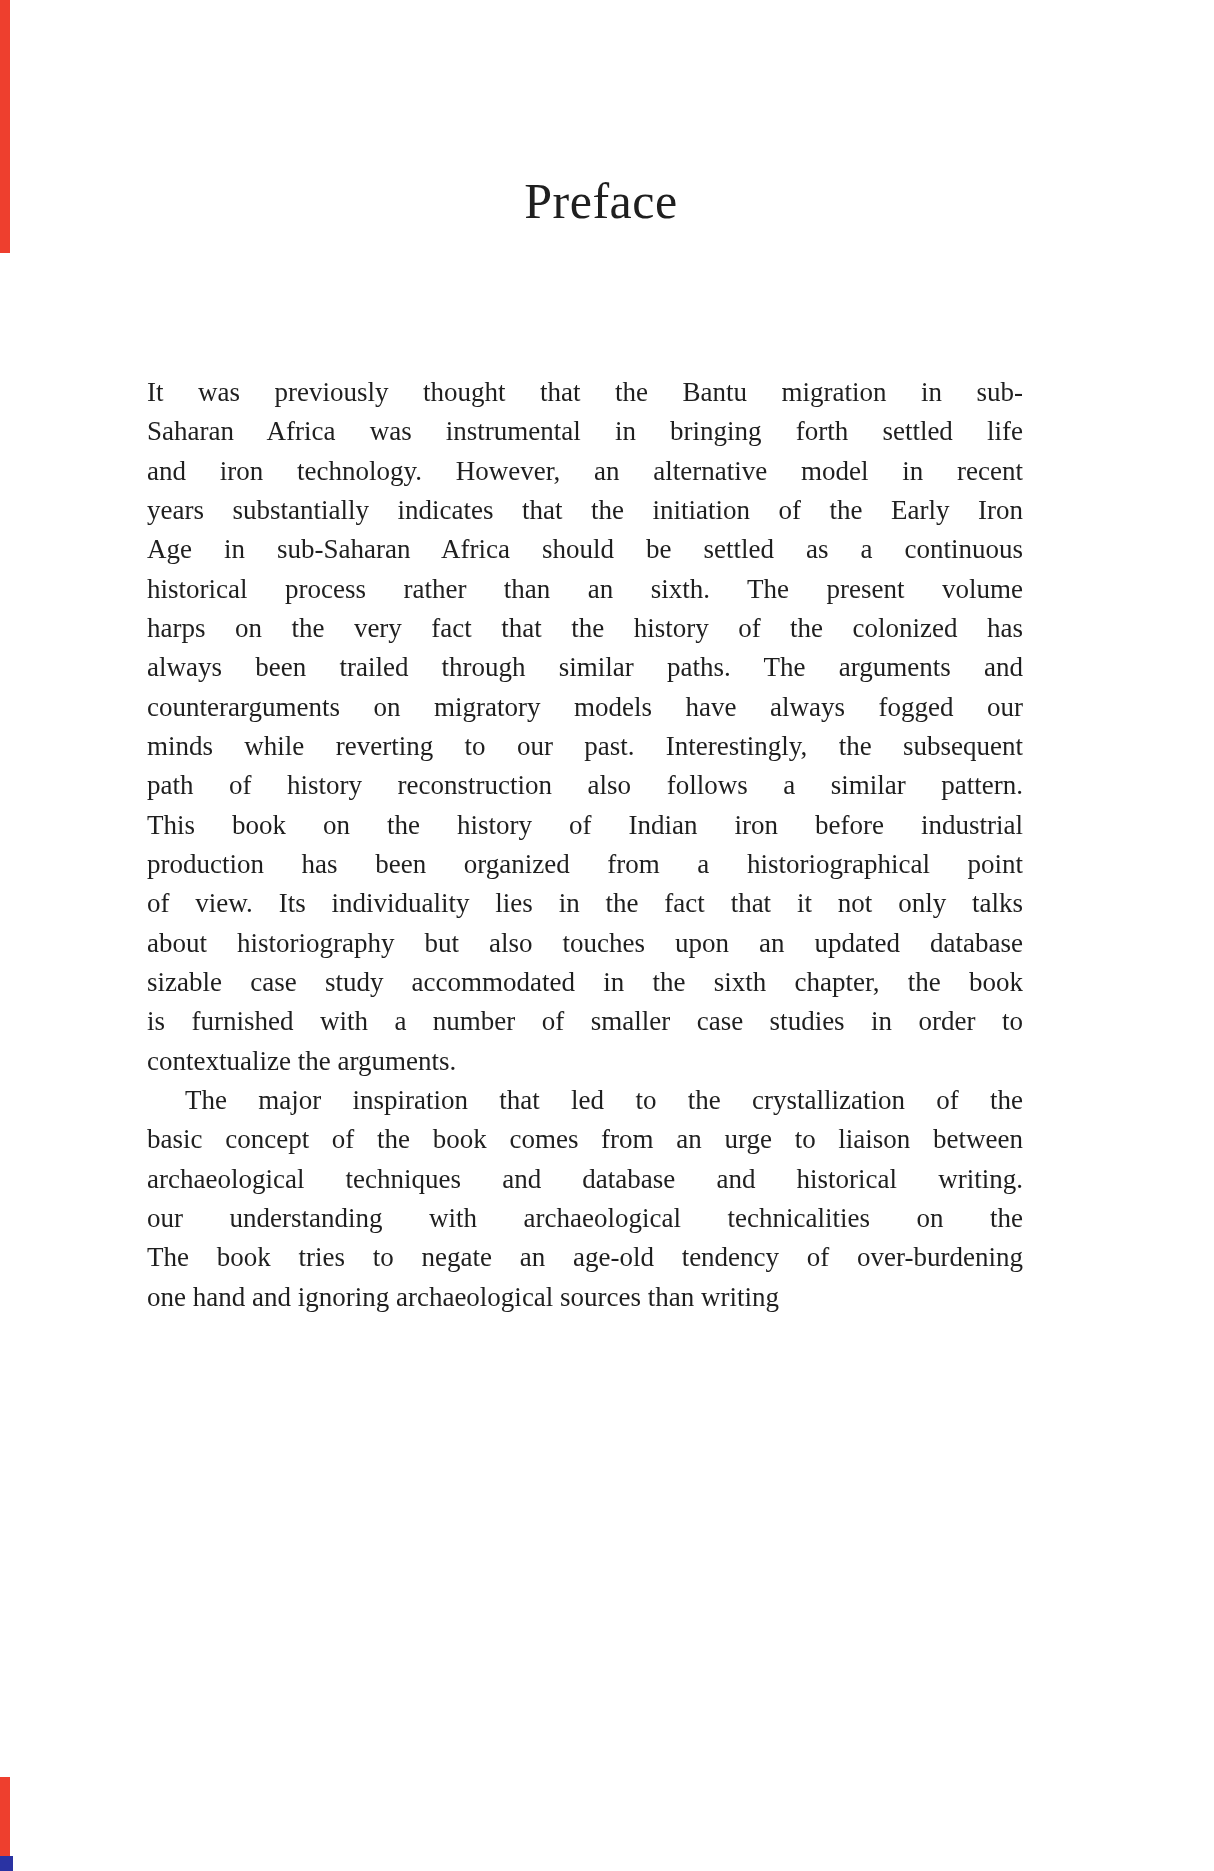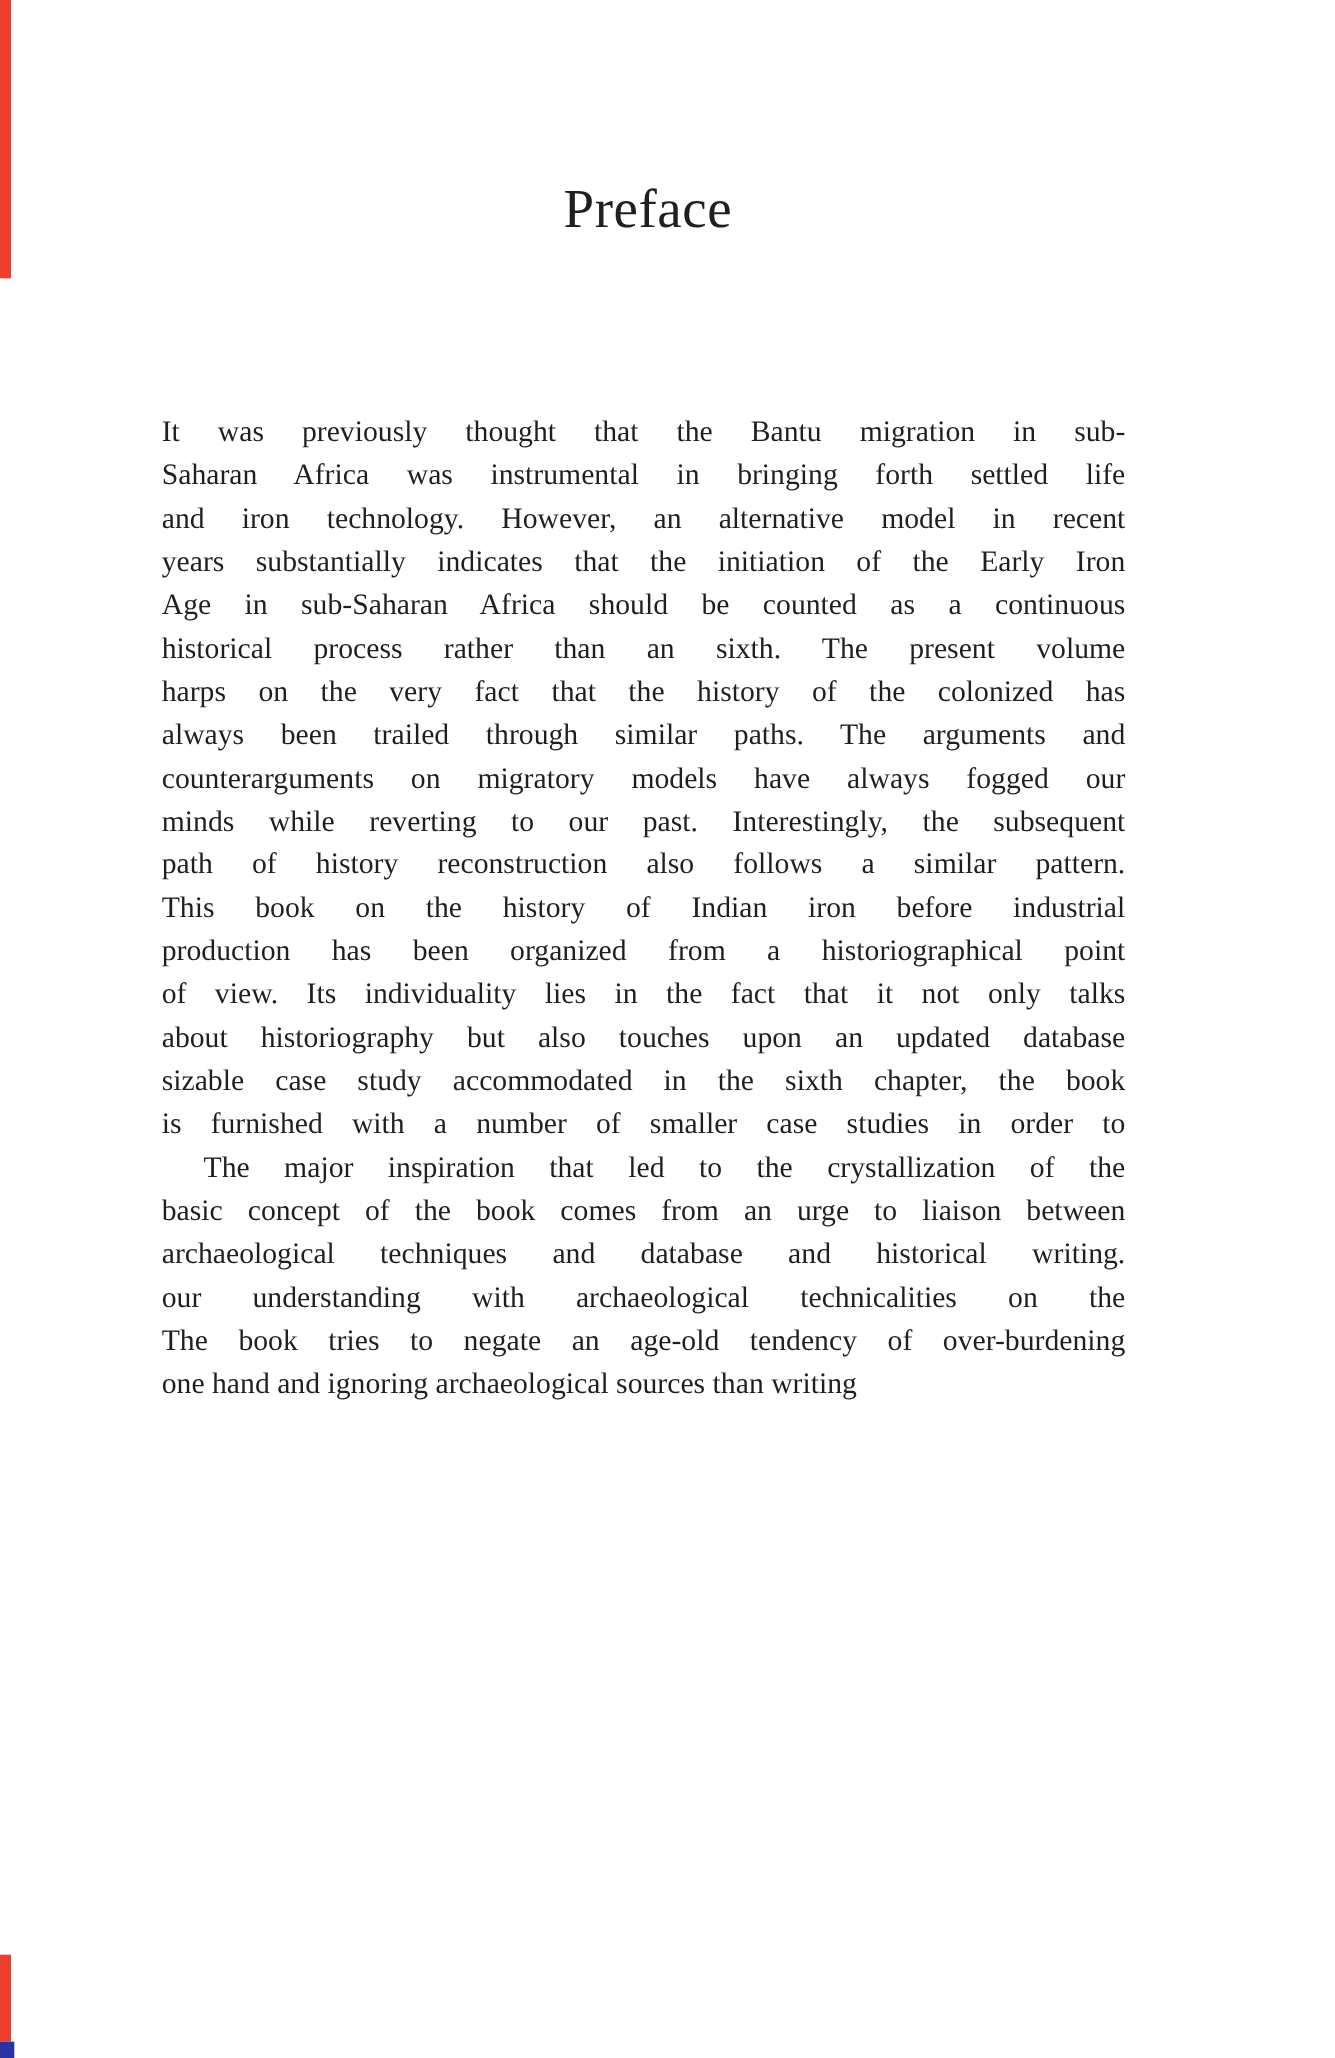--- a/index.html
+++ b/index.html
@@ -18,21 +18,21 @@
   .page {
     position: absolute;
     inset: 0;
     background: #ffffff;
   }
   .title {
     position: absolute;
     top: 160px;
     left: 147px;
     width: 876px;
-    margin: 4px;
+    margin: 16px;
     font-size: 50px;
     font-weight: 400;
     line-height: 50px;
     text-align: center;
     letter-spacing: 0.5px;
     color: #1f1f1f;
   }
   .text-block {
     position: absolute;
     top: 373px;
@@ -86,33 +86,34 @@
   <div class="edge edge-bottom-blue" style="background-color: rgb(42, 51, 163);"></div>
 
   <h1 class="title">Preface</h1>
 
   <div class="text-block">
       <div class="para">
         <div class="line">It was previously thought that the Bantu migration in sub-</div>
         <div class="line">Saharan Africa was instrumental in bringing forth settled life</div>
         <div class="line">and iron technology. However, an alternative model in recent</div>
         <div class="line">years substantially indicates that the initiation of the Early Iron</div>
-        <div class="line">Age in sub-Saharan Africa should be counted as a continuous</div>
+        <div class="line">Age in sub-Saharan Africa should be settled as a continuous</div>
         <div class="line">historical process rather than an sixth. The present volume</div>
         <div class="line">harps on the very fact that the history of the colonized has</div>
         <div class="line">always been trailed through similar paths. The arguments and</div>
         <div class="line">counterarguments on migratory models have always fogged our</div>
         <div class="line">minds while reverting to our past. Interestingly, the subsequent</div>
         <div class="line">path of history reconstruction also follows a similar pattern.</div>
         <div class="line">This book on the history of Indian iron before industrial</div>
         <div class="line">production has been organized from a historiographical point</div>
         <div class="line">of view. Its individuality lies in the fact that it not only talks</div>
         <div class="line">about historiography but also touches upon an updated database</div>
         <div class="line">sizable case study accommodated in the sixth chapter, the book</div>
         <div class="line">is furnished with a number of smaller case studies in order to</div>
+        <div class="line last">contextualize the arguments.</div>
       </div>
       <div class="para">
         <div class="line indent">The major inspiration that led to the crystallization of the</div>
         <div class="line">basic concept of the book comes from an urge to liaison between</div>
         <div class="line">archaeological techniques and database and historical writing.</div>
         <div class="line">our understanding with archaeological technicalities on the</div>
         <div class="line">The book tries to negate an age-old tendency of over-burdening</div>
         <div class="line last">one hand and ignoring archaeological sources than writing</div>
       </div>
     </div>

